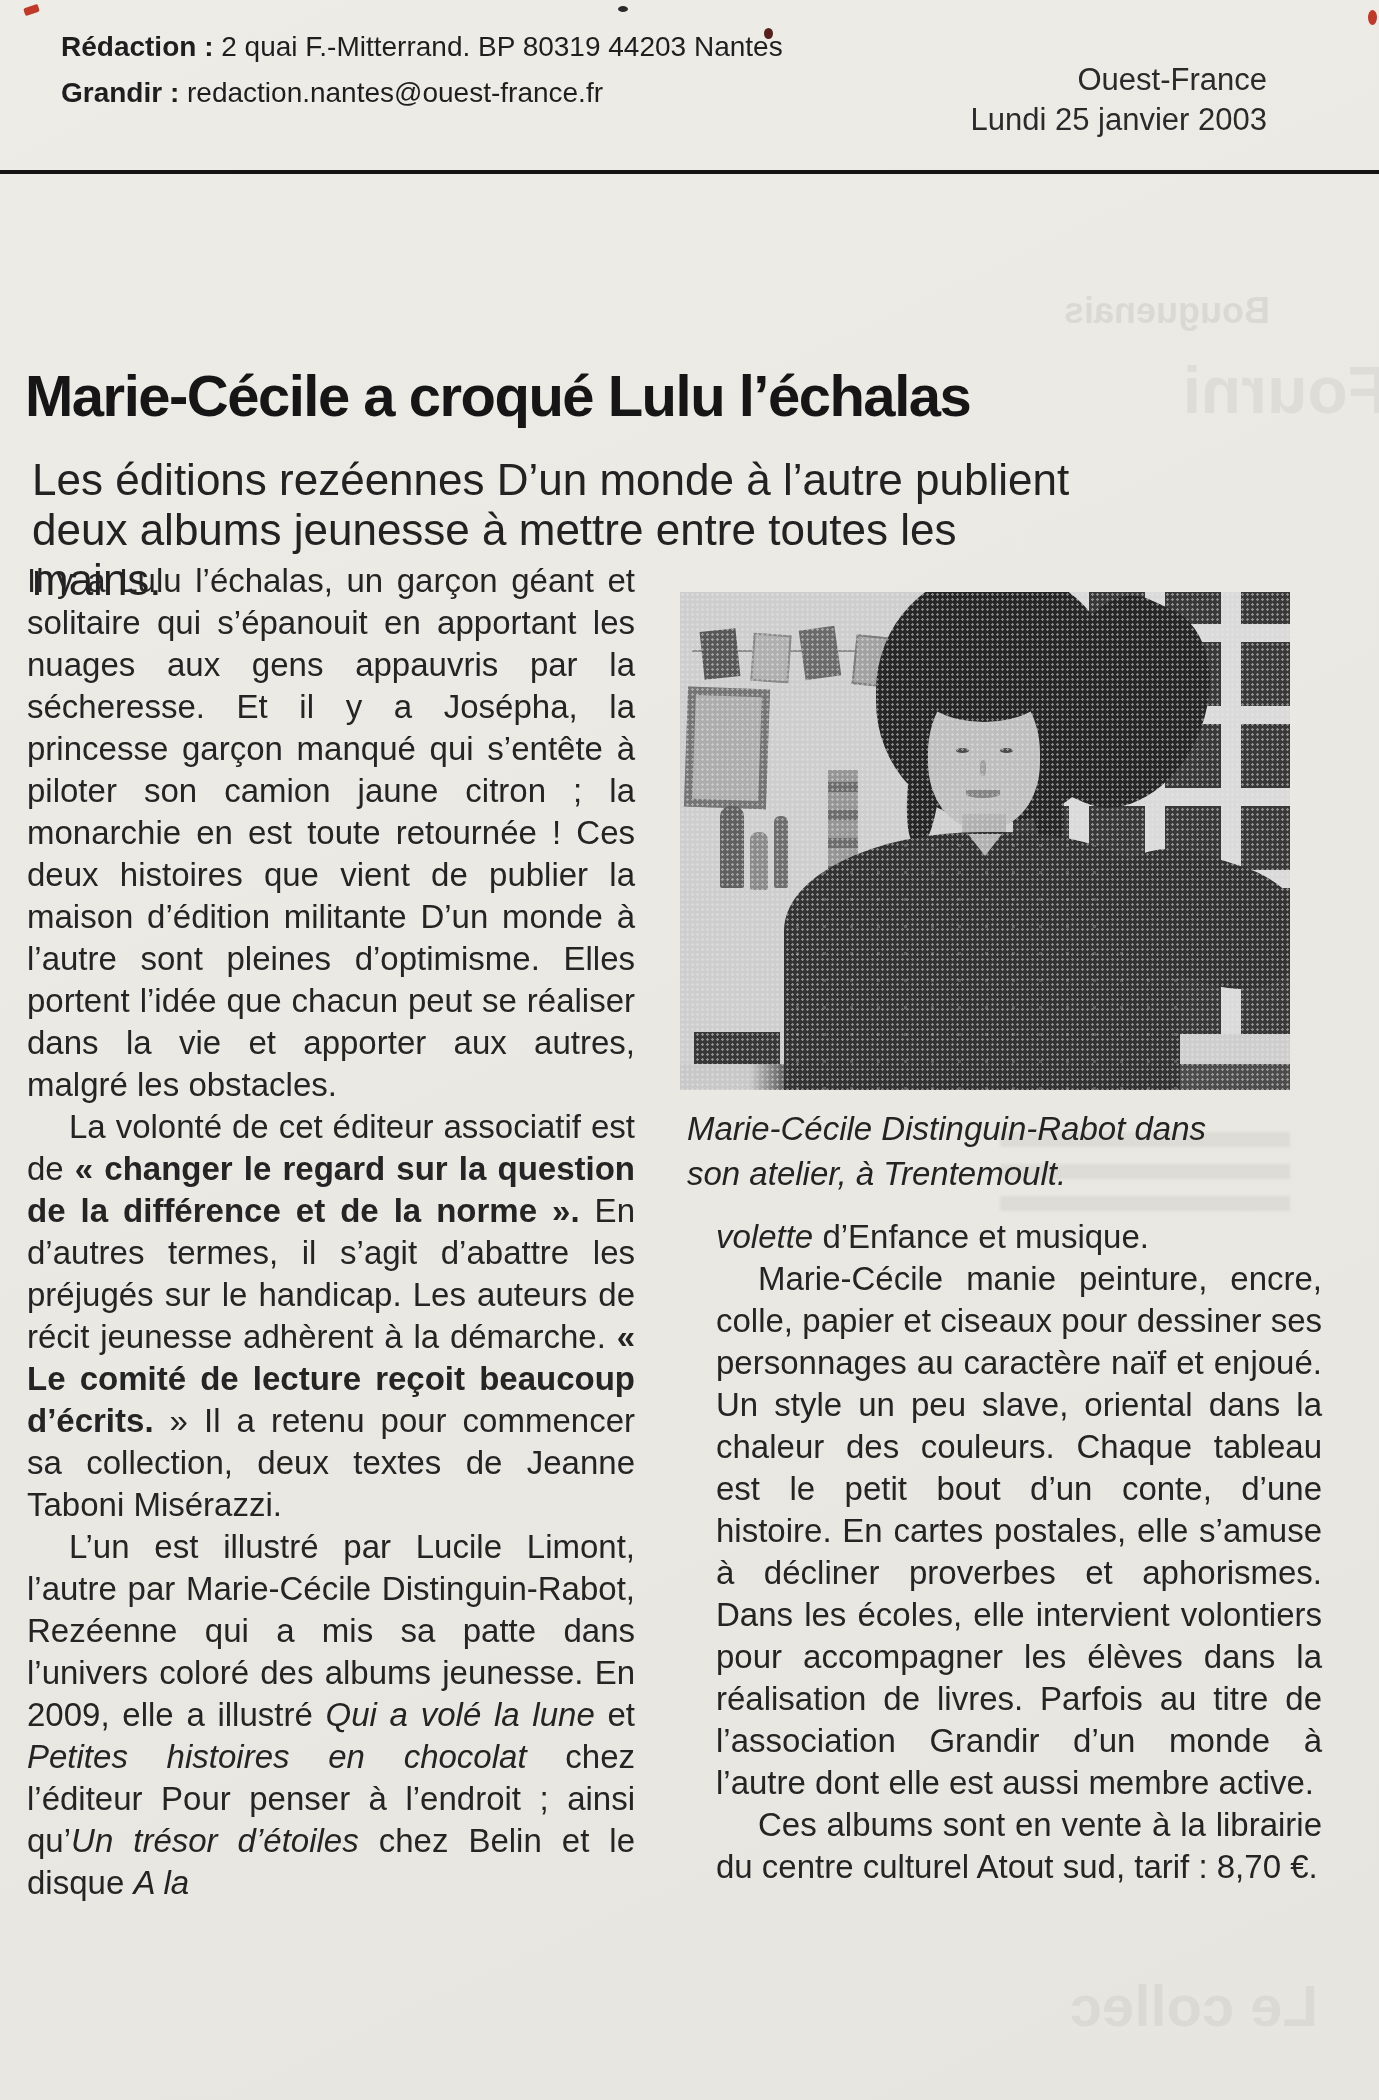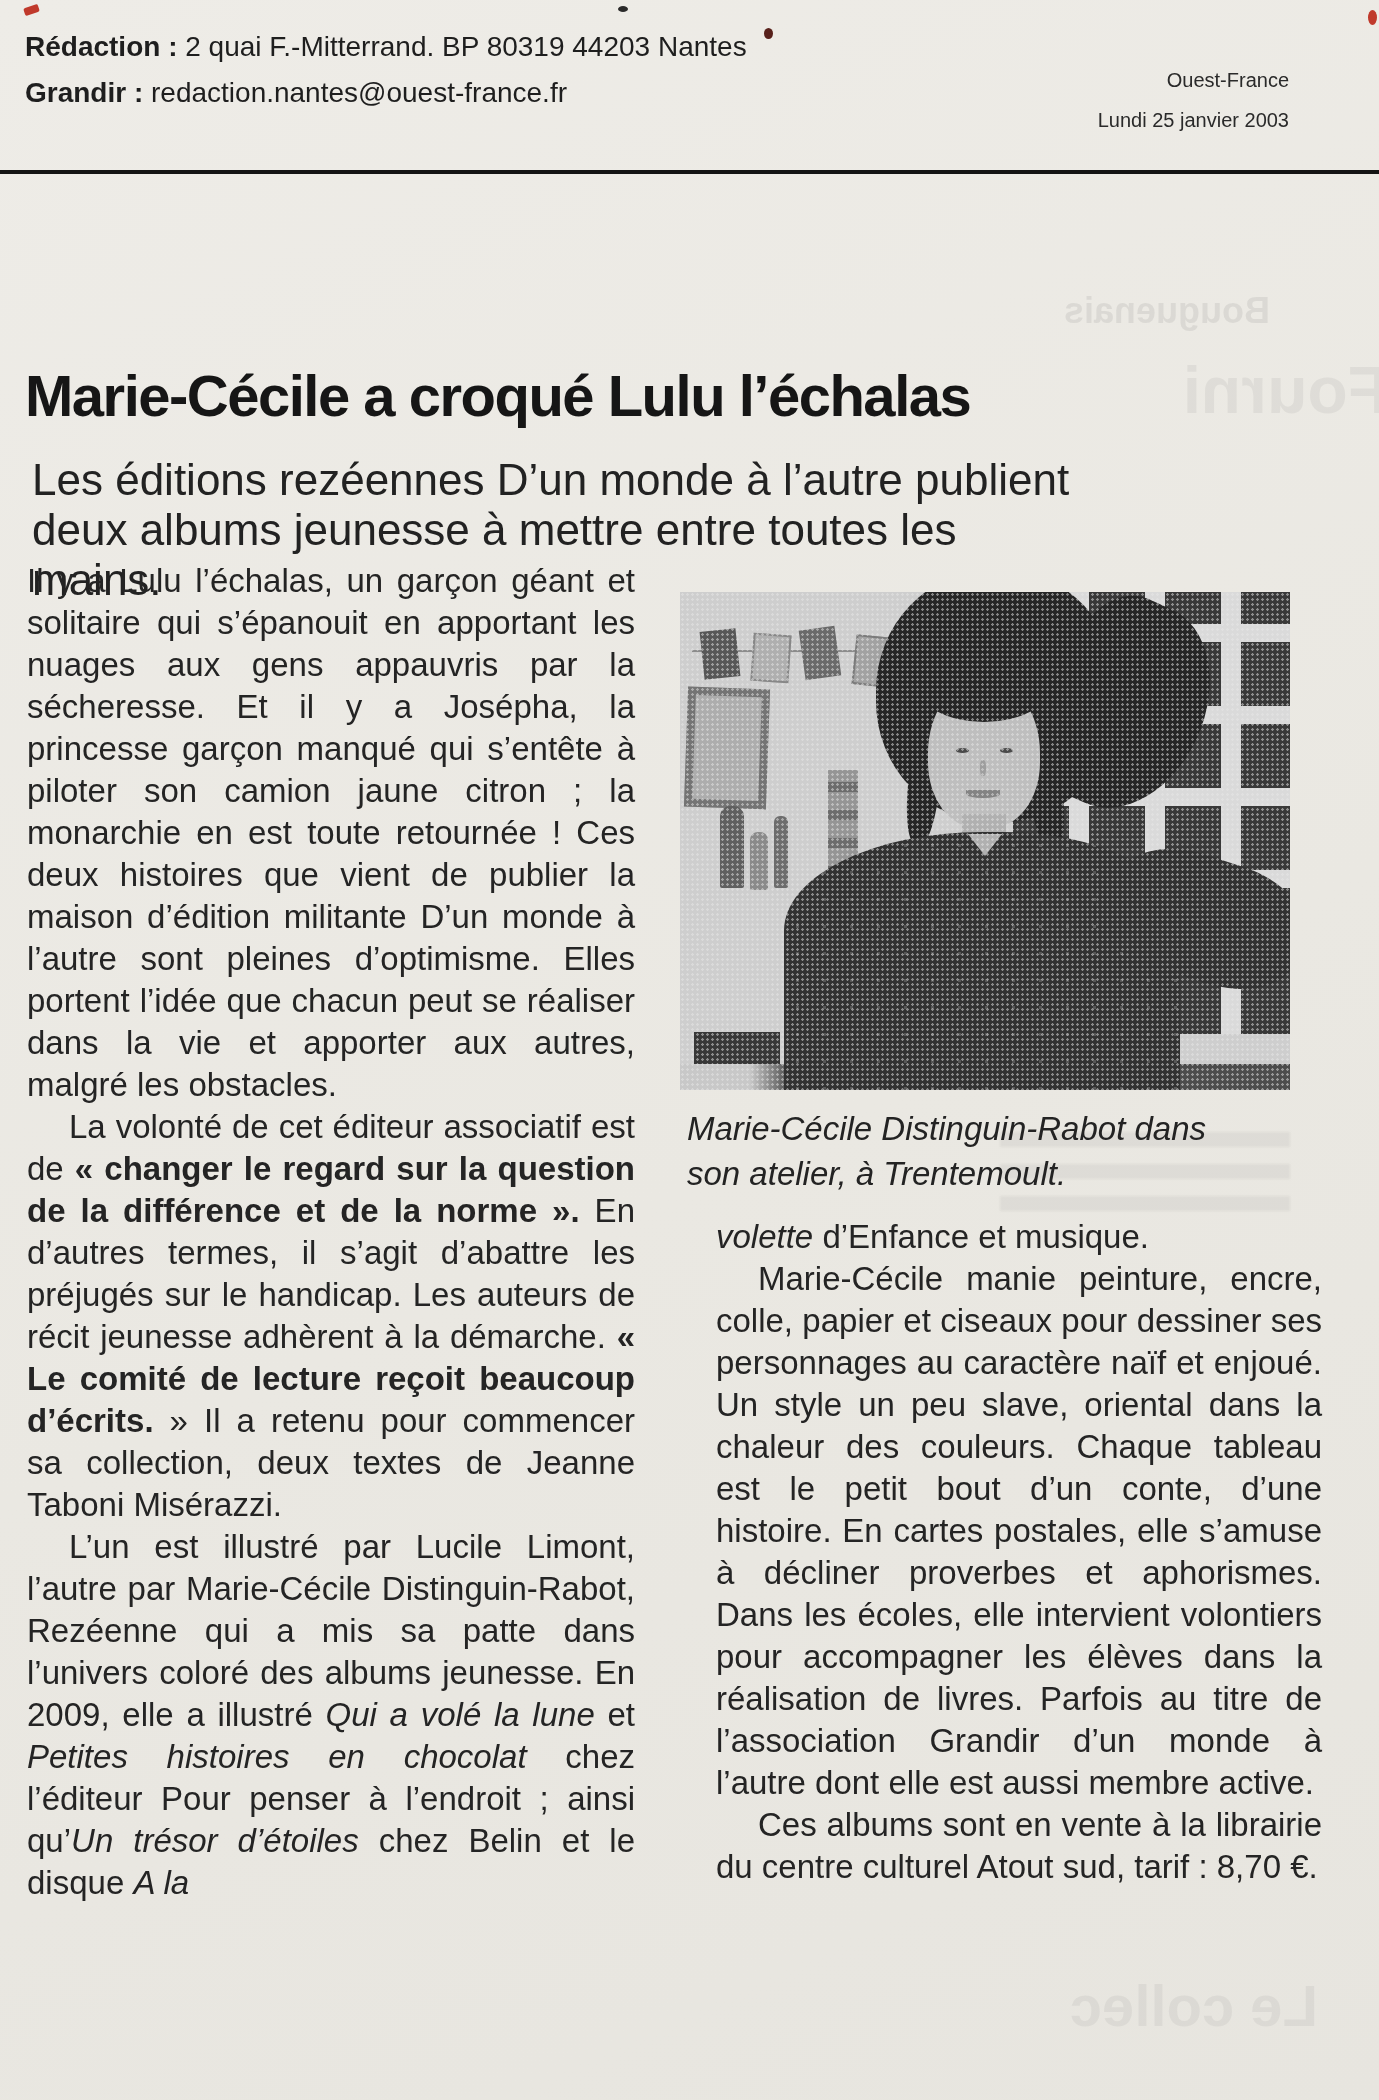--- a/index.html
+++ b/index.html
@@ -4,22 +4,22 @@
 <style>
   html,body{margin:0;padding:0;background:#d8d6d1;}
   .page{
     position:relative;width:1379px;height:2100px;margin:0 auto;
     background:linear-gradient(155deg,#eeece7 0%,#eae8e2 55%,#e7e5df 100%);
     font-family:"Liberation Sans","DejaVu Sans",sans-serif;
     color:#262626;overflow:hidden;
   }
   
   .masthead-contact{position:absolute;left:25px;top:24px;font-size:28px;line-height:46px;color:#1e1e1e;}
-  .masthead-contact b{font-weight:bold;}
-  .masthead-right{position:absolute;right:90px;top:60px;text-align:right;font-size:20px;line-height:40px;color:#2a2a2a;}
+  .masthead-contact b{font-weight:bold;margin-left:36px;}
+  .masthead-right{position:absolute;right:112px;top:60px;text-align:right;font-size:31px;line-height:40px;color:#2a2a2a;}
   .rule{position:absolute;left:0;top:170px;width:1379px;height:4px;background:#141414;}
   
   .headline{position:absolute;left:25px;top:366px;width:1100px;margin:0;
     font-size:58px;font-weight:bold;letter-spacing:-1.5px;color:#161616;line-height:1.05;}
   .subhead{position:absolute;left:25px;top:448px;width:1040px;margin:7px;
     font-size:44px;line-height:50px;color:#222;white-space:pre-line;}
   
   .col{position:absolute;width:608px;font-size:33px;line-height:42px;text-align:justify;color:#242424;}
   .col p{margin:0;}
   .col p.ind{text-indent:42px;}

